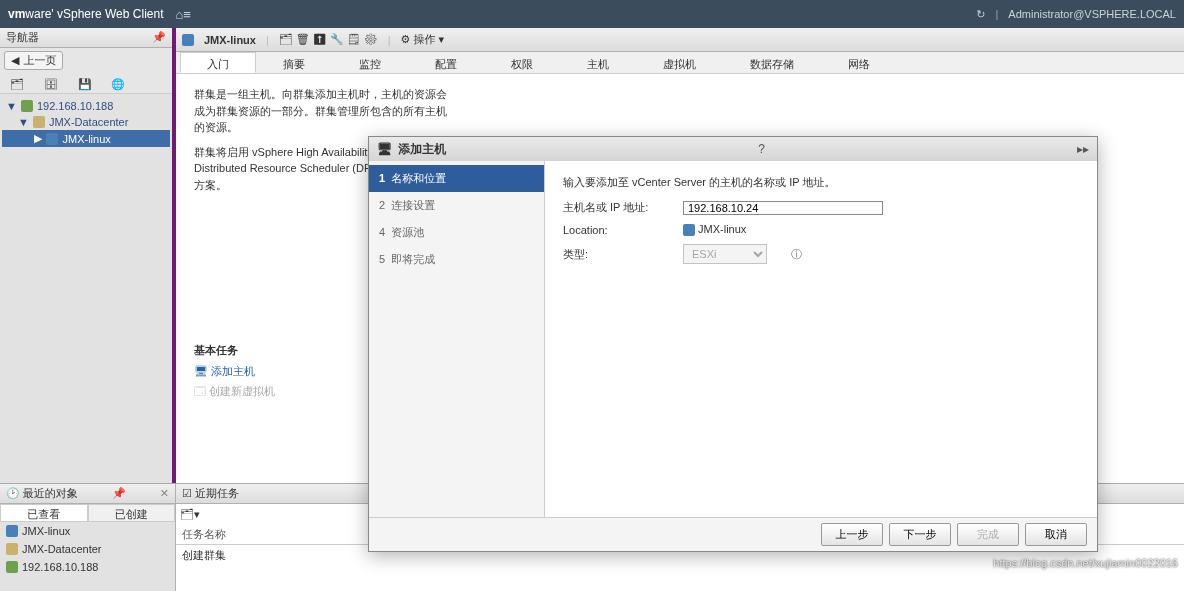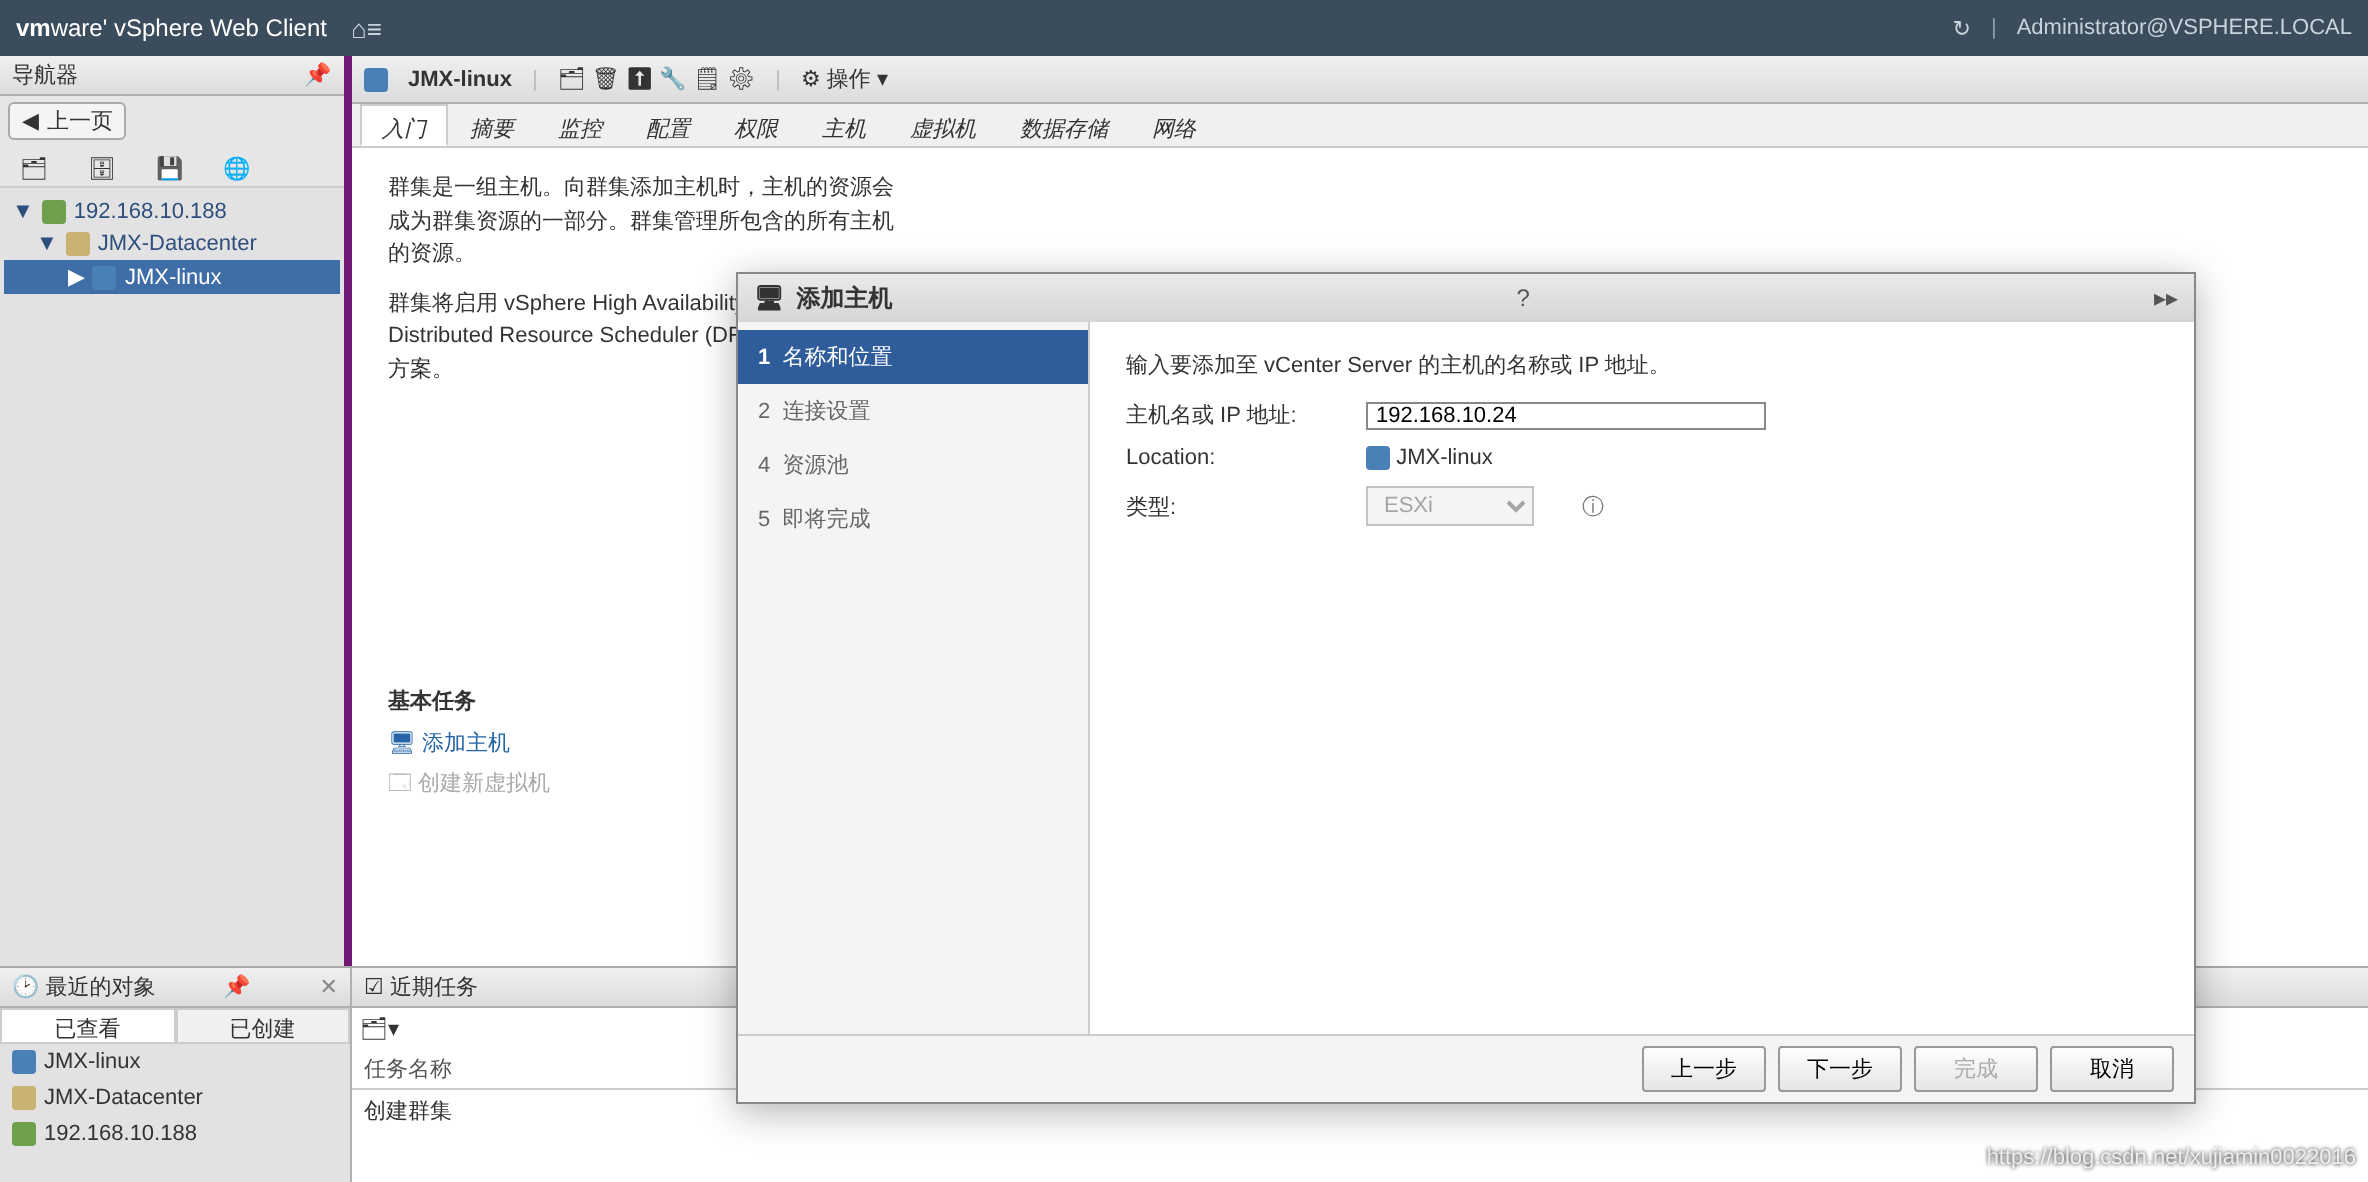--- a/index.html
+++ b/index.html
@@ -21,21 +21,21 @@
 .tree .row { padding: 2px 0 2px 4px; display: flex; align-items: center; gap: 4px; cursor: pointer; }
 .tree .sel { background: #3f6da8; color: #fff; border-radius: 0; }
 .tree .ind1 { padding-left: 16px; } .tree .ind2 { padding-left: 32px; }
 .icon { display: inline-block; width: 12px; height: 12px; vertical-align: middle; }
 .icon-server { background: #6fa04e; border-radius: 2px; }
 .icon-dc { background: #c9b16f; border-radius: 2px; }
 .icon-cluster { background: #4a80b8; border-radius: 2px; }
 .content { flex: 1; background: #e6e6e6; display: flex; flex-direction: column; }
 .toolbar { height: 24px; background: linear-gradient(#f0f0f0,#dcdcdc); border-bottom: 1px solid #b0b0b0; display: flex; align-items: center; padding: 0 6px; gap: 10px; font-size: 11px; }
 .tabsrow { height: 22px; display: flex; border-bottom: 1px solid #ccc; padding-left: 4px; background: #f0f0f0; }
-.tabsrow span { padding: 4px 10px 2px; border: 1px solid transparent; cursor: pointer; color: #333; font-style: italic; }
+.tabsrow span { padding: 4px 26px 2px; border: 1px solid transparent; cursor: pointer; color: #333; }
 .tabsrow .active { background: #fff; border: 1px solid #ccc; border-bottom-color: #fff; }
 .bodyarea { flex: 1; background: #fff; padding: 12px 18px; color: #333; }
 .bodyarea h4 { font-size: 12px; font-weight: bold; margin-bottom: 6px; }
 .bodyarea p { line-height: 1.5; margin-bottom: 8px; }
 .basictasks h5 { font-weight: bold; font-size: 11px; margin: 16px 0 6px; }
 .basictasks .tasklink { color: #2565a7; display: block; margin: 4px 0; cursor: pointer; }
 .basictasks .taskdisabled { color: #aaa; }
 .lowerblock { height: 108px; display: flex; border-top: 1px solid #aaa; }
 .recentobj { width: 176px; background: #e2e2e2; border-right: 1px solid #b0b0b0; display: flex; flex-direction: column; }
 .recentobj .tabhost { display: flex; height: 18px; font-size: 11px;}
@@ -56,21 +56,21 @@
 .wizard-steps .step { padding: 6px 10px; font-size: 11px; color:#666; }
 .wizard-steps .step.current { background: #2f5c9b; color: #fff; }
 .wizard-form { flex:1; padding: 14px 18px; font-size: 11px; }
 .wizard-form .formrow { display:flex; align-items:center; margin: 8px 0; gap: 24px; }
 .wizard-form label { width: 96px; color:#333; }
 .wizard-form input[type=text] { border:1px solid #888; padding: 0 4px; width: 200px; font-size:11px; }
 .wizard-form select { border:1px solid #aaa; padding: 2px 4px; width: 84px; font-size:11px; background:#f0f0f0; }
 .modal-foot { height: 34px; border-top:1px solid #ccc; display:flex; align-items:center; justify-content:flex-end; gap:6px; padding:0 10px; background:#f4f4f4; }
 .modal-foot button { min-width: 62px; padding: 3px 10px; font-size: 11px; border:1px solid #999; background: linear-gradient(#fff,#e4e4e4); border-radius:2px; cursor:pointer;}
 .modal-foot button:disabled { color:#aaa; cursor:default; }
-.watermark { position:absolute; right:6px; bottom:6px; color:rgba(255,255,255,.8); font-size:11px; text-shadow:0 0 2px #000;}
+.watermark { position:absolute; right:6px; bottom:22px; color:rgba(255,255,255,.8); font-size:11px; text-shadow:0 0 2px #000;}
 </style>
 </head>
 <body>
 
 <div class="topbar">
   <span class="brand"><b>vm</b><span class="v">ware' vSphere Web Client</span></span>
   <span class="home">⌂≡</span>
   <div class="right">
     <span>↻</span>
     <span style="opacity:.6">|</span>

